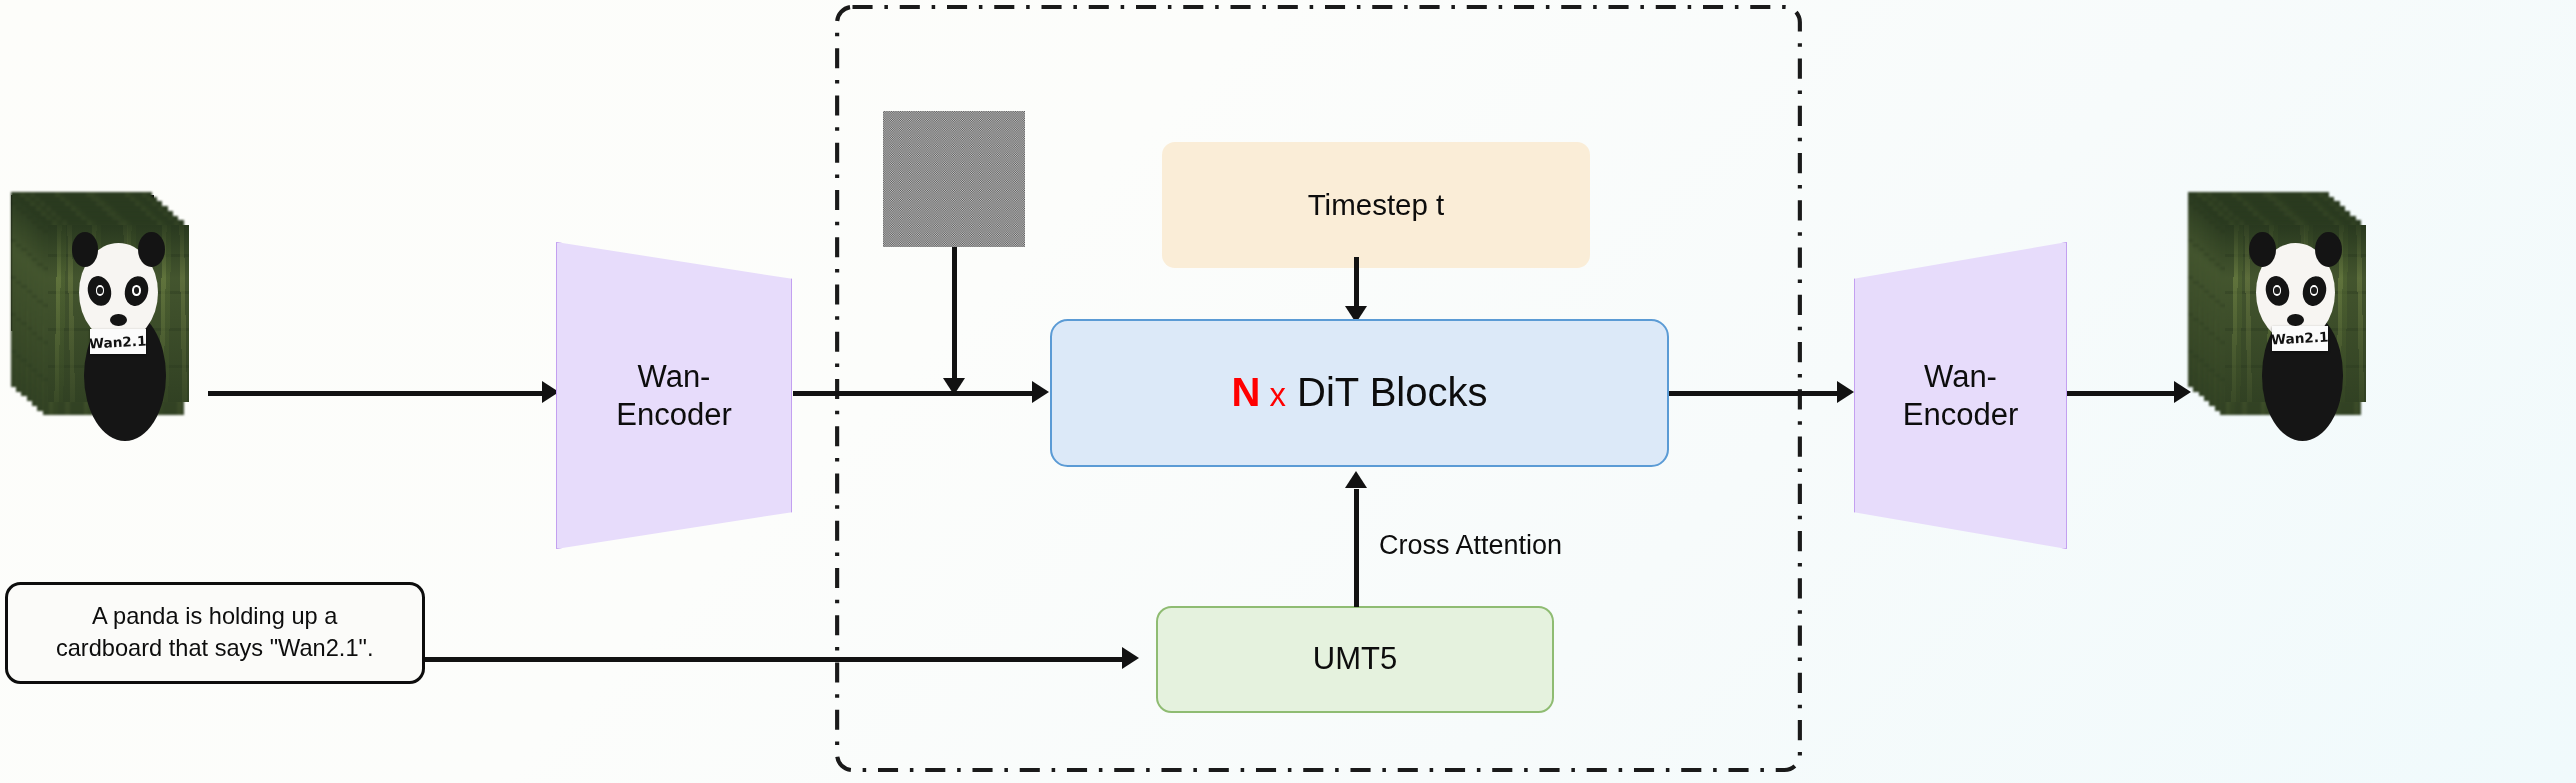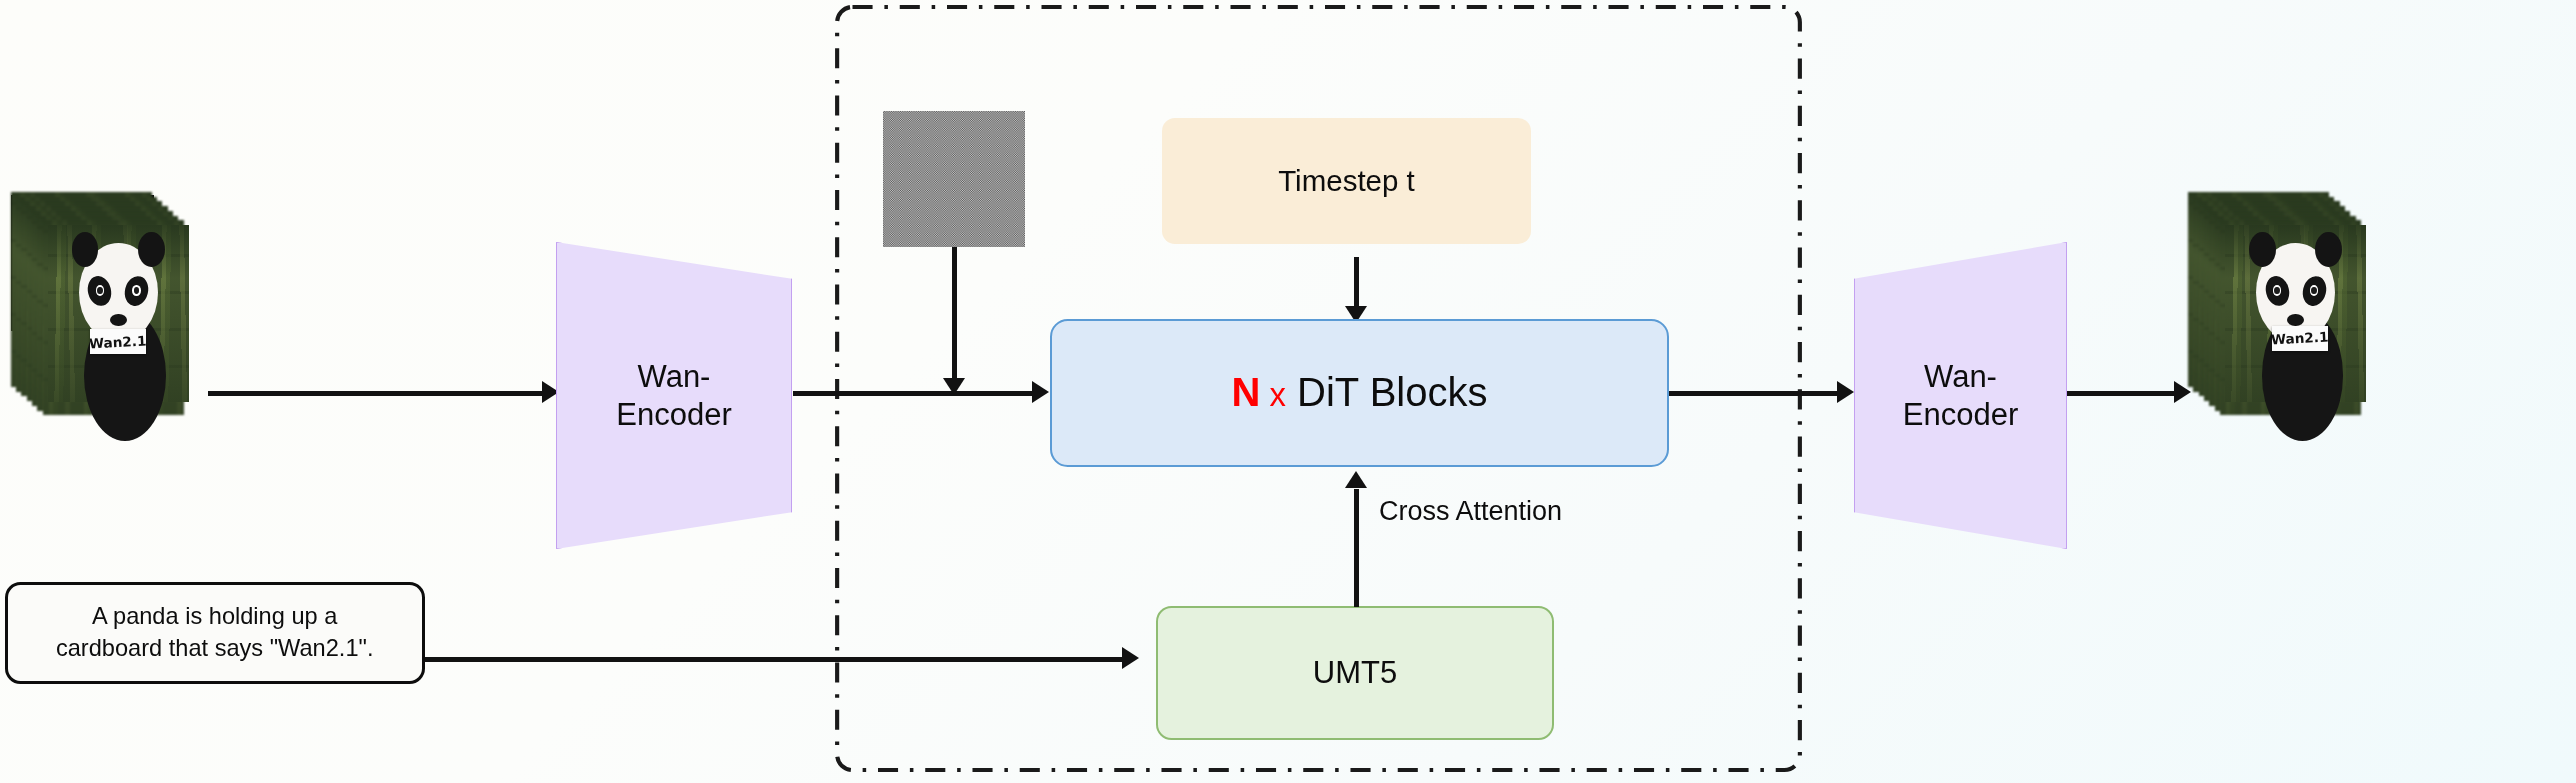--- a/index.html
+++ b/index.html
@@ -268,43 +268,43 @@
   </div>
 
   <div class="arrow-h" style="left:793px; top:391px; width:243px;"></div>
   <div class="head head-r" style="left:1032px; top:381px;"></div>
 
   <div class="noise" style="left:883px; top:111px; width:142px; height:136px;"></div>
 
   <div class="arrow-v" style="left:952px; top:247px; height:141px;"></div>
   <div class="head head-d" style="left:943px; top:378px;"></div>
 
-  <div class="node node-timestep" style="left:1162px; top:118px; width:369px; height:126px;">
+  <div class="node node-timestep" style="left:1162px; top:142px; width:428px; height:126px;">
     <span>Timestep t</span>
   </div>
 
   <div class="arrow-v" style="left:1354px; top:257px; height:59px;"></div>
   <div class="head head-d" style="left:1345px; top:306px;"></div>
 
   <div class="node node-dit" style="left:1050px; top:319px; width:619px; height:148px;">
     <span>
       <span class="nx"><b>N</b></span><span class="nx" style="font-size:0.82em;">&nbsp;<span>x</span></span>&nbsp;<span>DiT Blocks</span>
     </span>
   </div>
 
   <div class="arrow-h" style="left:1669px; top:391px; width:171px;"></div>
   <div class="head head-r" style="left:1837px; top:381px;"></div>
 
-  <div class="node node-umt5" style="left:1156px; top:606px; width:398px; height:134px;">
+  <div class="node node-umt5" style="left:1156px; top:606px; width:398px; height:107px;">
     <span>UMT5</span>
   </div>
 
   <div class="arrow-v" style="left:1354px; top:489px; height:118px;"></div>
   <div class="head head-u" style="left:1345px; top:471px;"></div>
-  <div class="edge-label" style="left:1379px; top:496px;">Cross Attention</div>
+  <div class="edge-label" style="left:1379px; top:530px;">Cross Attention</div>
 
   <div class="node node-prompt" style="left:4.7px; top:582px; width:420px; height:102px;">
     <div>
       <div>A panda is holding up a</div>
       <div>cardboard that says "Wan2.1".</div>
     </div>
   </div>
 
   <div class="arrow-h" style="left:425px; top:657px; width:700px;"></div>
   <div class="head head-r" style="left:1122px; top:647px;"></div>

